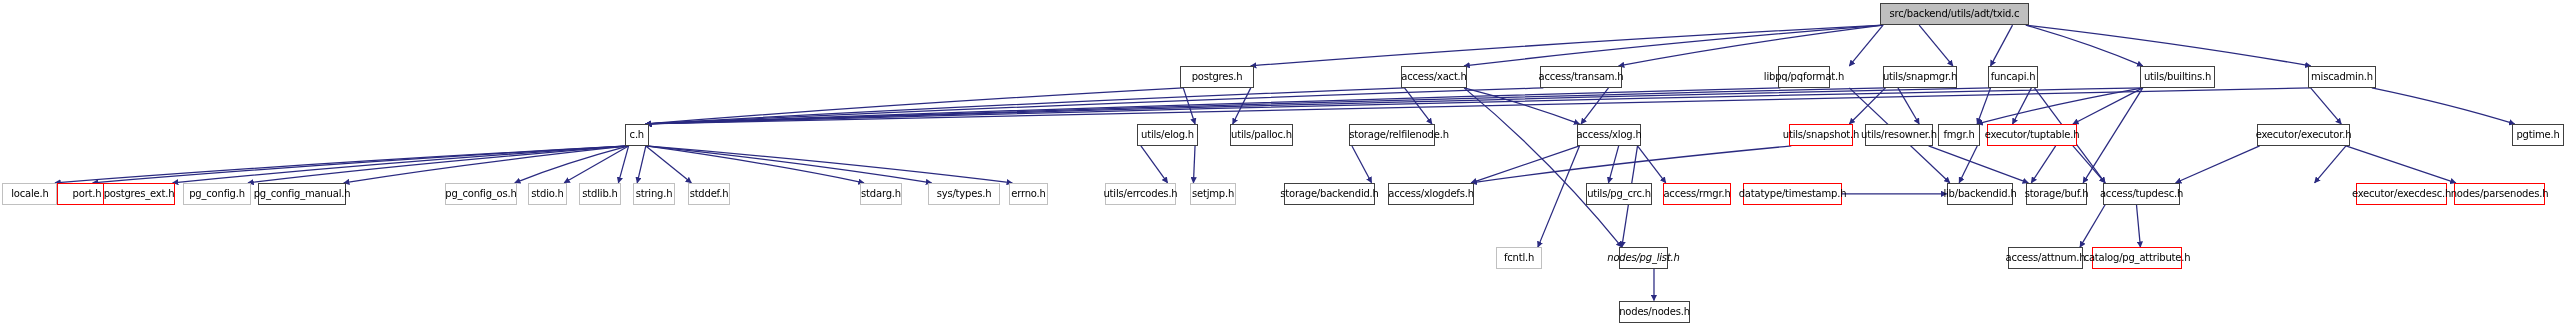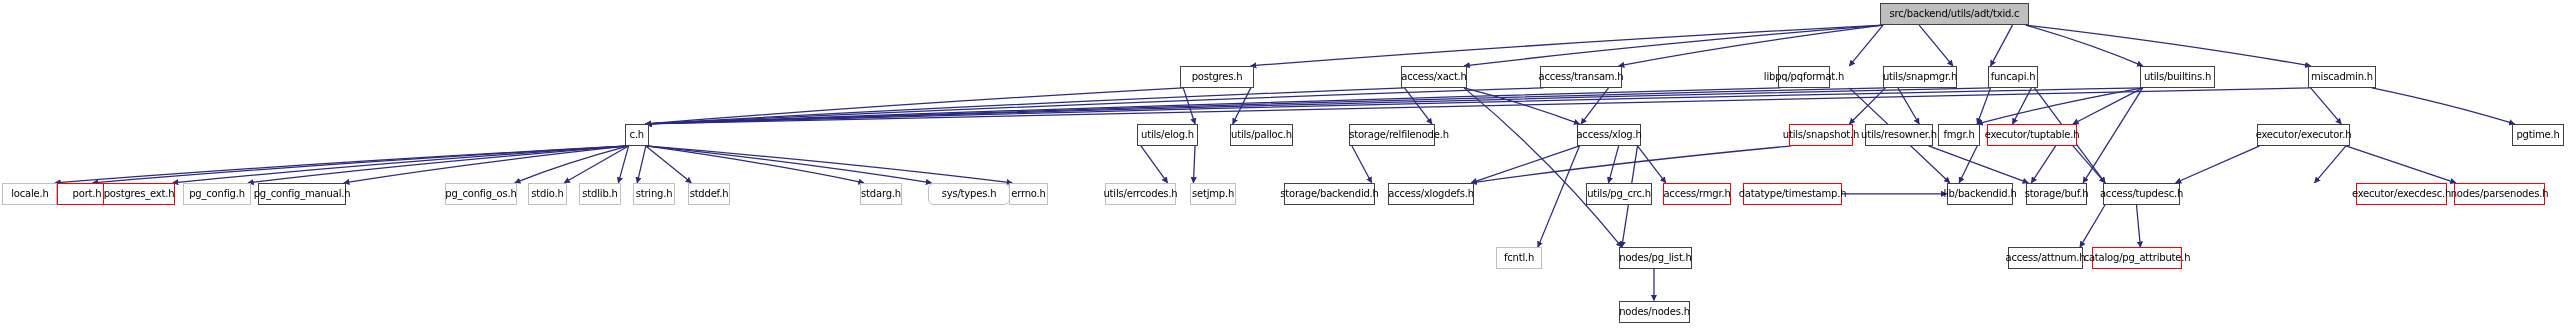--- a/index.html
+++ b/index.html
@@ -203,21 +203,21 @@
       </div>
       <div class="node b-grey" style="left: 633px; top: 183px; width: 42px;">
         <span>string.h</span>
       </div>
       <div class="node b-grey" style="left: 688px; top: 183px; width: 42px;">
         <span>stddef.h</span>
       </div>
       <div class="node b-grey" style="left: 860px; top: 183px; width: 42px;">
         <span>stdarg.h</span>
       </div>
-      <div class="node b-grey" style="left: 928px; top: 183px; width: 82px; border-radius: 6px;">
+      <div class="node b-grey" style="left: 928px; top: 183px; width: 72px;">
         <span>sys/types.h</span>
       </div>
       <div class="node b-grey" style="left: 1009px; top: 183px; width: 39px;">
         <span>errno.h</span>
       </div>
       <div class="node b-grey" style="left: 1105px; top: 183px; width: 71px;">
         <span>utils/errcodes.h</span>
       </div>
       <div class="node b-grey" style="left: 1190px; top: 183px; width: 46px;">
         <span>setjmp.h</span>
@@ -248,21 +248,21 @@
       </div>
       <div class="node b-red" style="left: 2312px; top: 183px; width: 91px; margin-left: 44px;">
         <span>executor/execdesc.h</span>
       </div>
       <div class="node b-red" style="left: 2454px; top: 183px; width: 91px;">
         <span>nodes/parsenodes.h</span>
       </div>
       <div class="node b-grey" style="left: 1496px; top: 247px; width: 46px;">
         <span>fcntl.h</span>
       </div>
-      <div class="node b-dark" style="left: 1619px; top: 247px; width: 73px;">
+      <div class="node b-dark" style="left: 1619px; top: 247px; width: 49px; font-style: italic;">
         <span>nodes/pg_list.h</span>
       </div>
       <div class="node b-dark" style="left: 2008px; top: 247px; width: 75px;">
         <span>access/attnum.h</span>
       </div>
       <div class="node b-red" style="left: 2092px; top: 247px; width: 90px;">
         <span>catalog/pg_attribute.h</span>
       </div>
       <div class="node b-dark" style="left: 1619px; top: 301px; width: 71px;">
         <span>nodes/nodes.h</span>

